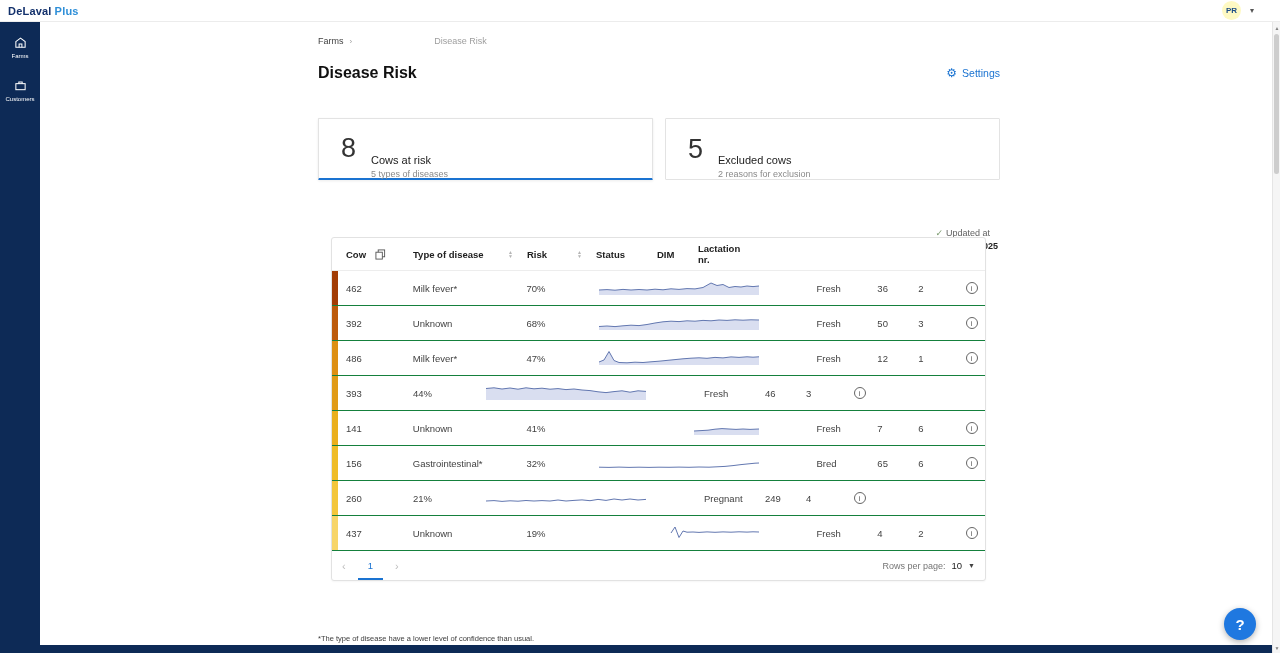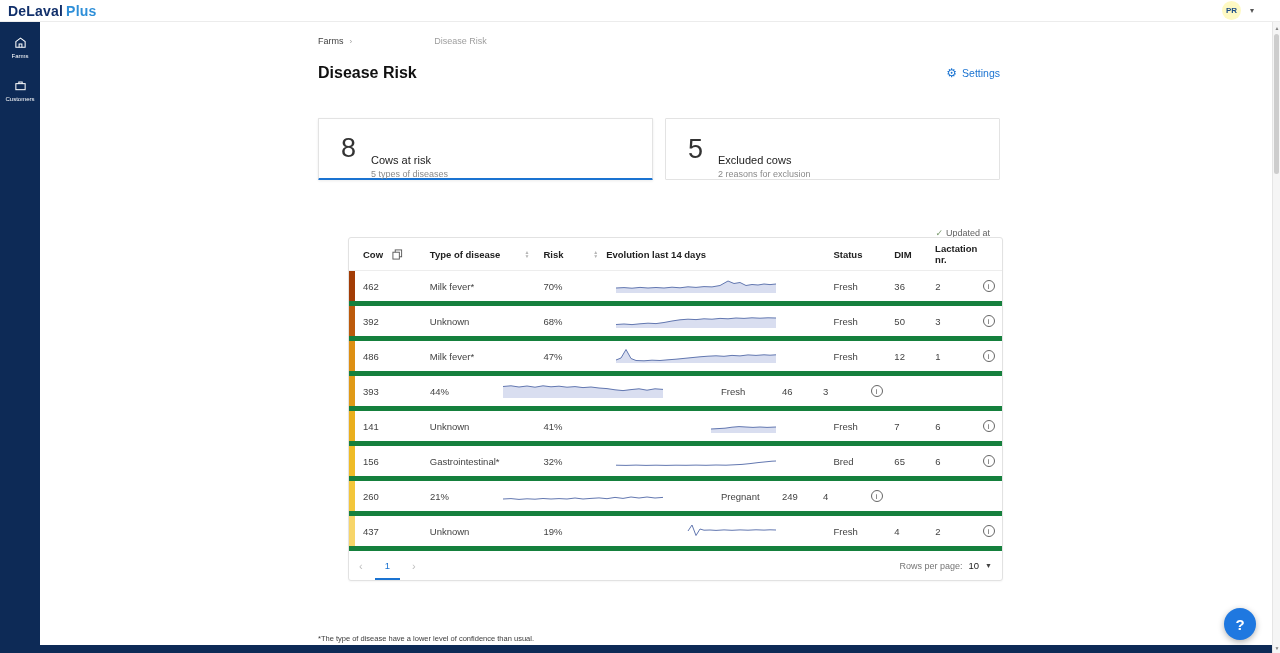--- a/index.html
+++ b/index.html
@@ -3,21 +3,21 @@
 <meta charset="utf-8">
 <style>
   * { margin:0; padding:0; box-sizing:border-box; }
   html,body { width:1280px; height:653px; font-family:"Liberation Sans",sans-serif; background:#fff; overflow:hidden; }
   body { position:relative; }
 
   
   .topbar { position:absolute; top:0; left:0; width:1280px; height:22px; background:#fff;
             border-bottom:1px solid #ececec; display:flex; align-items:center;
             justify-content:space-between; padding:0 26px 0 8px; z-index:6; }
-  .logo { font-size:14px; font-weight:bold; letter-spacing:.2px; }
+  .logo { font-size:11px; font-weight:bold; letter-spacing:.2px; }
   .logo-de { color:#12306b; }
   .logo-plus { color:#2e8fd8; margin-left:3px; }
   .topbar-right { display:flex; align-items:center; gap:9px; }
   .avatar { width:19px; height:19px; border-radius:50%; background:#fef9c3; color:#1b4c86;
             font-size:8px; font-weight:bold; display:flex; align-items:center; justify-content:center; cursor:pointer; }
   .avatar-caret { font-size:8px; color:#555; cursor:pointer; }
 
   
   .sidebar { position:absolute; top:22px; left:0; width:40px; height:631px; background:#0d2a56;
              display:flex; flex-direction:column; align-items:center; padding-top:14px; gap:20px; z-index:5; }
@@ -45,34 +45,34 @@
   .card-num { font-size:27px; font-weight:300; color:#333; }
   .card-title { font-size:11px; color:#212121; margin-bottom:3px;margin-top:35px; }
   .card-sub { font-size:9px; color:#8a8a8a; }
 
   .updated { position:absolute; top:170px; right:2px; text-align:center;margin-top:36px; }
   .updated-line1 { font-size:9px; color:#616161; }
   .updated-check { color:#7a9a6d; margin-right:3px; }
   .updated-line2 { font-size:9px; font-weight:700; color:#212121; margin-top:3px; }
 
   
-  .table-card { position:absolute; top:215px; left:30px; width:655px; background:#fff;
+  .table-card { position:absolute; top:215px; left:13px; width:655px; background:#fff;
                 border:1px solid #e2e2e2; border-radius:3px; box-shadow:0 1px 2px rgba(0,0,0,.04); }
   .thead { display:flex; align-items:center; height:33px; border-bottom:1px solid #ededed;
            font-size:9.5px; font-weight:700; color:#212121; }
   .cell { display:flex; align-items:center; height:100%; }
   .c1 { width:75px;  padding-left:14px; }
   .c2 { width:114px; padding-left:6px;justify-content:space-between; }
   .c3 { width:69px;  padding-left:6px; }
   .c4 { width:222px; }
   .c5 { width:61px;  padding-left:6px; }
   .c6 { width:41px;  padding-left:6px; }
   .c7 { width:46px;  padding-left:6px; }
   .c8 { width:27px;  justify-content:center; }
-  .trow { display:flex; align-items:center; height:35px; border-bottom:5px solid #15803d;
+  .trow { display:flex; align-items:center; height:35px; border-bottom:1px solid #15803d;
           position:relative; font-size:9.5px; color:#424242; cursor:pointer; }
   .trow .c4 { padding-left:10px; }
   .risk-bar { position:absolute; left:0; top:0; bottom:0; width:6px; }
   .copy-ic { margin-left:9px; cursor:pointer; display:flex; }
   .sort { display:flex; flex-direction:column; margin-left:auto; margin-right:8px;
           color:#b5b5b5; font-size:5px; line-height:4px; cursor:pointer; }
   .spark { display:block; }
   .info-icon { width:12px; height:12px; border:1px solid #666; border-radius:50%; color:#555;
                font-size:7.5px; display:flex; align-items:center; justify-content:center; cursor:pointer; }
 
@@ -194,23 +194,20 @@
             <span>▼</span>
           </span>
       </div>
       <div class="cell c3">
         <span>Risk</span>
         <span class="sort">
             <span>▲</span>
             <span>▼</span>
           </span>
       </div>
-      <div class="cell c4">
-          <span>Evolution last 14 days</span>
-        </div>
       <div class="cell c5">
           <span>Status</span>
         </div>
       <div class="cell c6">
           <span>DIM</span>
         </div>
       <div class="cell c7">
           <span>Lactation nr.</span>
         </div>
       <div class="cell c8"></div>

